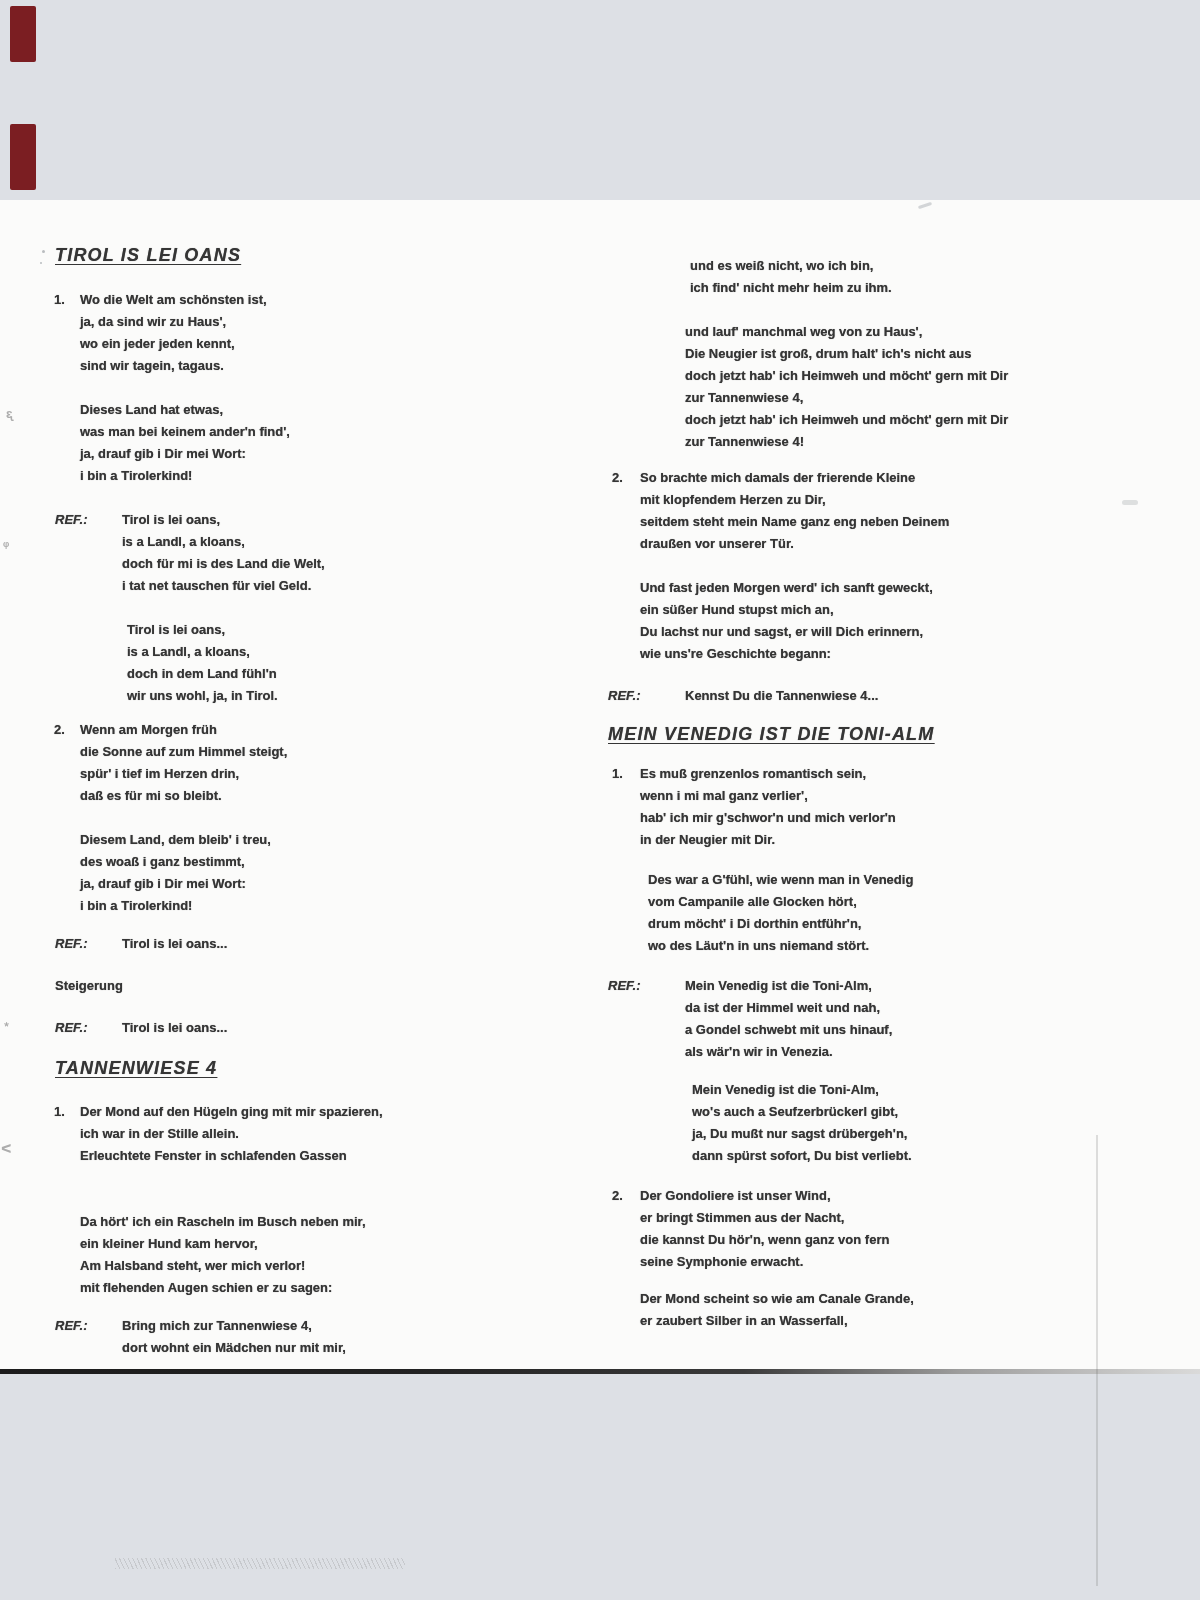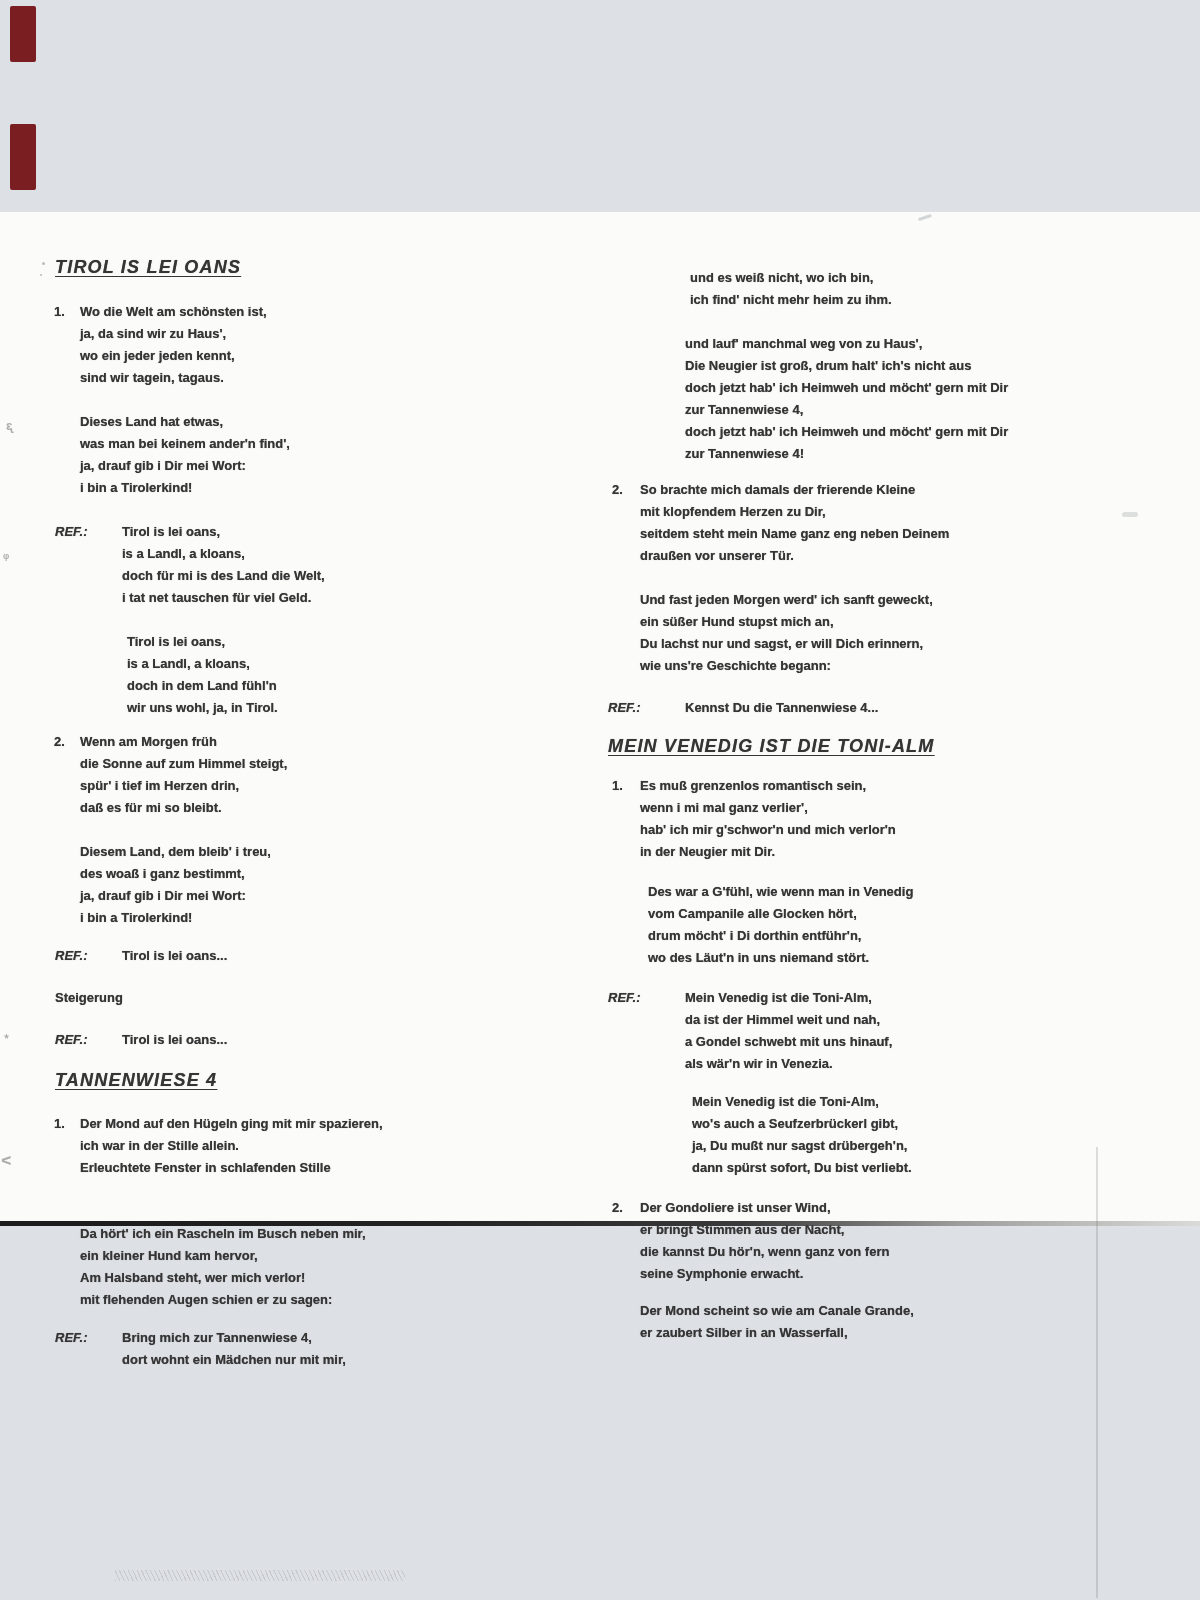--- a/index.html
+++ b/index.html
@@ -5,21 +5,21 @@
   html,body{margin:0;padding:0;}
   body{
     width:1200px;height:1600px;
     background:#dde0e5;
     font-family:"Liberation Sans","DejaVu Sans",sans-serif;
     overflow:hidden;position:relative;
   }
   .canvas{position:absolute;inset:0;}
   
   .page{
-    position:absolute;left:0;top:212px;width:1200px;height:1014px;
+    position:absolute;left:0;top:200px;width:1200px;height:1174px;
     background:#fbfbfa;
   }
   .page-bottom-edge{
     position:absolute;left:0;bottom:0;width:100%;height:5px;
     background:linear-gradient(to right,#1c1c1c 0%,#222 35%,#3a3a3a 62%,rgba(80,80,80,.55) 80%,rgba(120,120,120,.25) 100%);
   }
   
   .block{
     position:absolute;
     font-size:13px;line-height:22px;font-weight:700;color:#353535;
@@ -143,21 +143,21 @@
         </div>
     </div>
 
     <div class="block song-title" style="top:857px;left:55px">TANNENWIESE 4</div>
 
     <div class="block" style="top:901px;left:80px">
       <span class="num">1.</span>
       <div>
           <div class="line">Der Mond auf den Hügeln ging mit mir spazieren,</div>
           <div class="line">ich war in der Stille allein.</div>
-          <div class="line">Erleuchtete Fenster in schlafenden Stille</div>
+          <div class="line">Erleuchtete Fenster in schlafenden Gassen</div>
         </div>
     </div>
 
     <div class="block" style="top:1011px;left:80px">
       <div>
           <div class="line">Da hört' ich ein Rascheln im Busch neben mir,</div>
           <div class="line">ein kleiner Hund kam hervor,</div>
           <div class="line">Am Halsband steht, wer mich verlor!</div>
           <div class="line">mit flehenden Augen schien er zu sagen:</div>
         </div>

